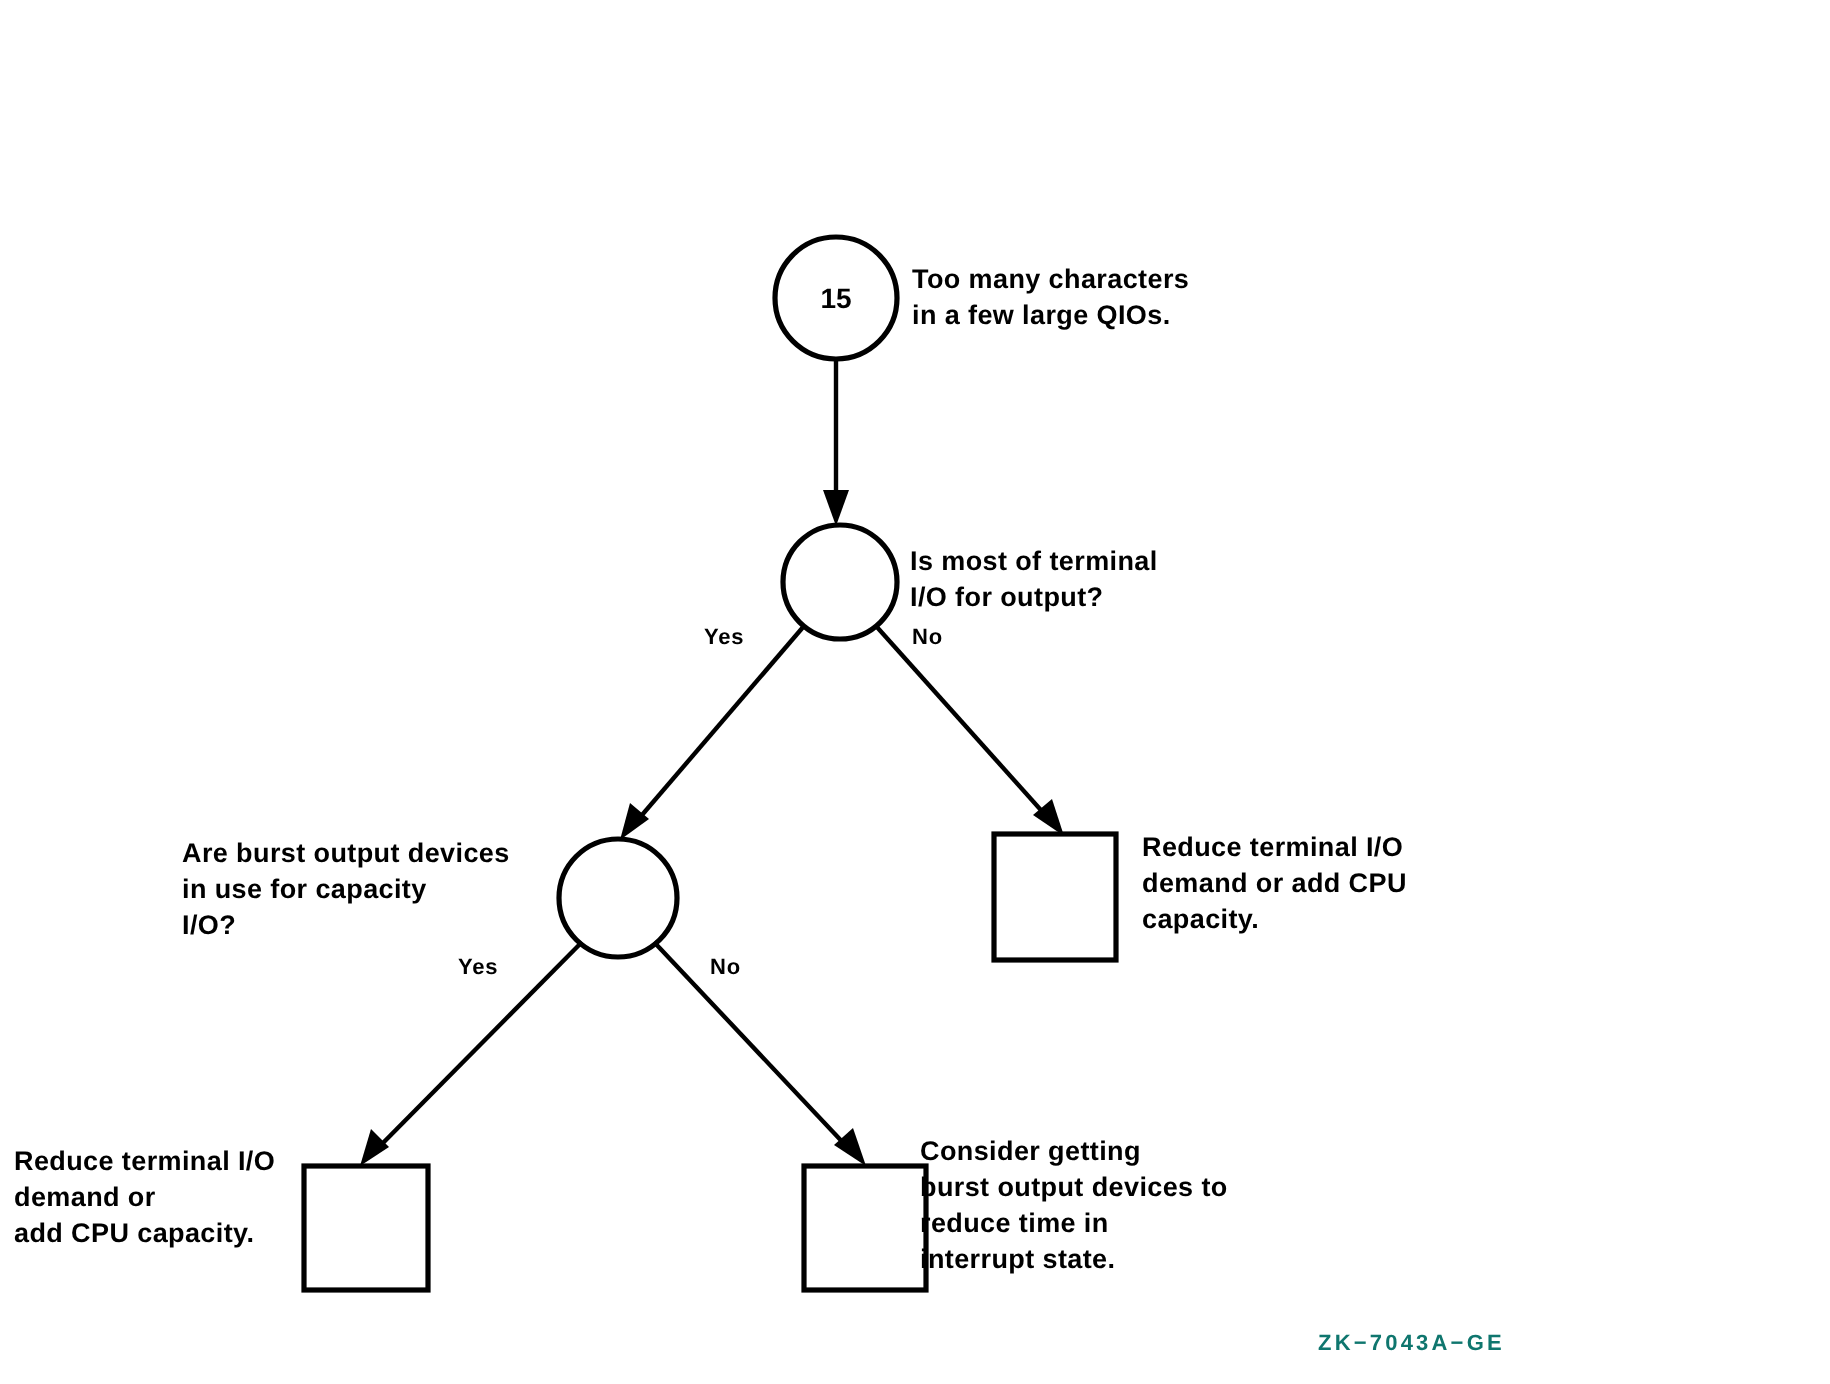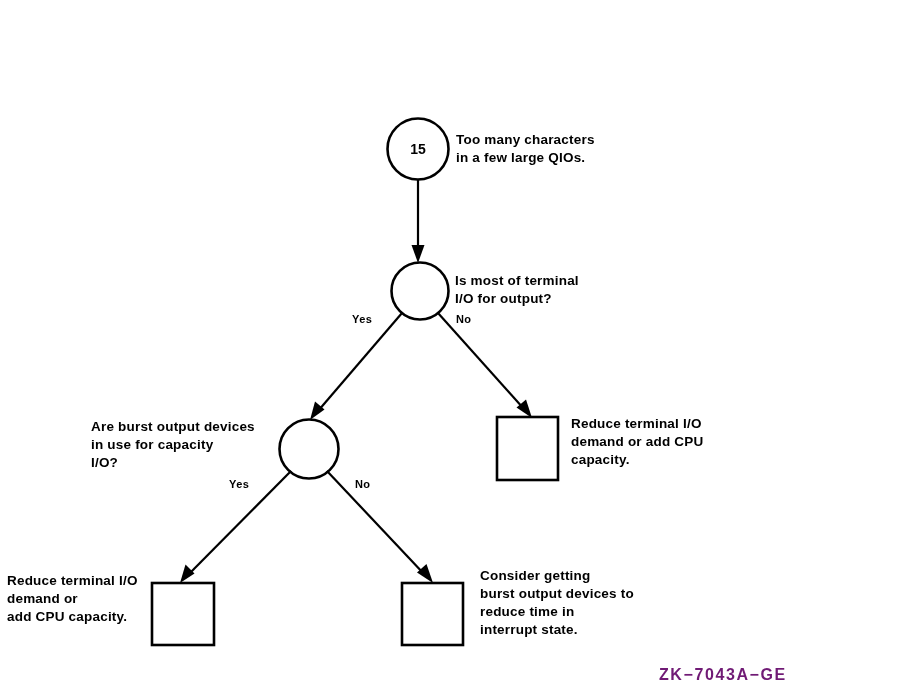--- a/index.html
+++ b/index.html
@@ -67,23 +67,23 @@
     font-family: "Liberation Sans", sans-serif;
     font-weight: bold;
     font-size: 11px;
     color: #000000;
     letter-spacing: 0.4px;
   }
   .fig-id {
     position: absolute;
     font-family: "Liberation Sans", sans-serif;
     font-weight: bold;
-    font-size: 16px;
+    font-size: 11px;
     letter-spacing: 1.6px;
-    color: #701a75;
+    color: #0f766e;
   }
 </style>
 </head>
 <body>
 
 <div id="diagram-root">
 
   <svg id="flow-svg" viewBox="0 0 915 692">
 
     <circle class="node-shape" cx="418" cy="149" r="30.5"></circle>
@@ -134,20 +134,20 @@
   <div class="branch-label" style="left:355px; top:478px;">No</div>
 
   <div class="txt" style="left:571px; top:415px; width:210px;">Reduce terminal I/O
 demand or add CPU
 capacity.</div>
 
   <div class="txt" style="left:7px; top:572px; width:150px;">Reduce terminal I/O
 demand or
 add CPU capacity.</div>
 
-  <div class="txt" style="left:480px; top:567px; width:220px;">Consider getting
+  <div class="txt" style="left:460px; top:567px; width:220px;">Consider getting
 burst output devices to
 reduce time in
 interrupt state.</div>
 
   <div class="fig-id" style="left:659px; top:666px;">ZK−7043A−GE</div>
 
 </div>
 
 </body></html>

